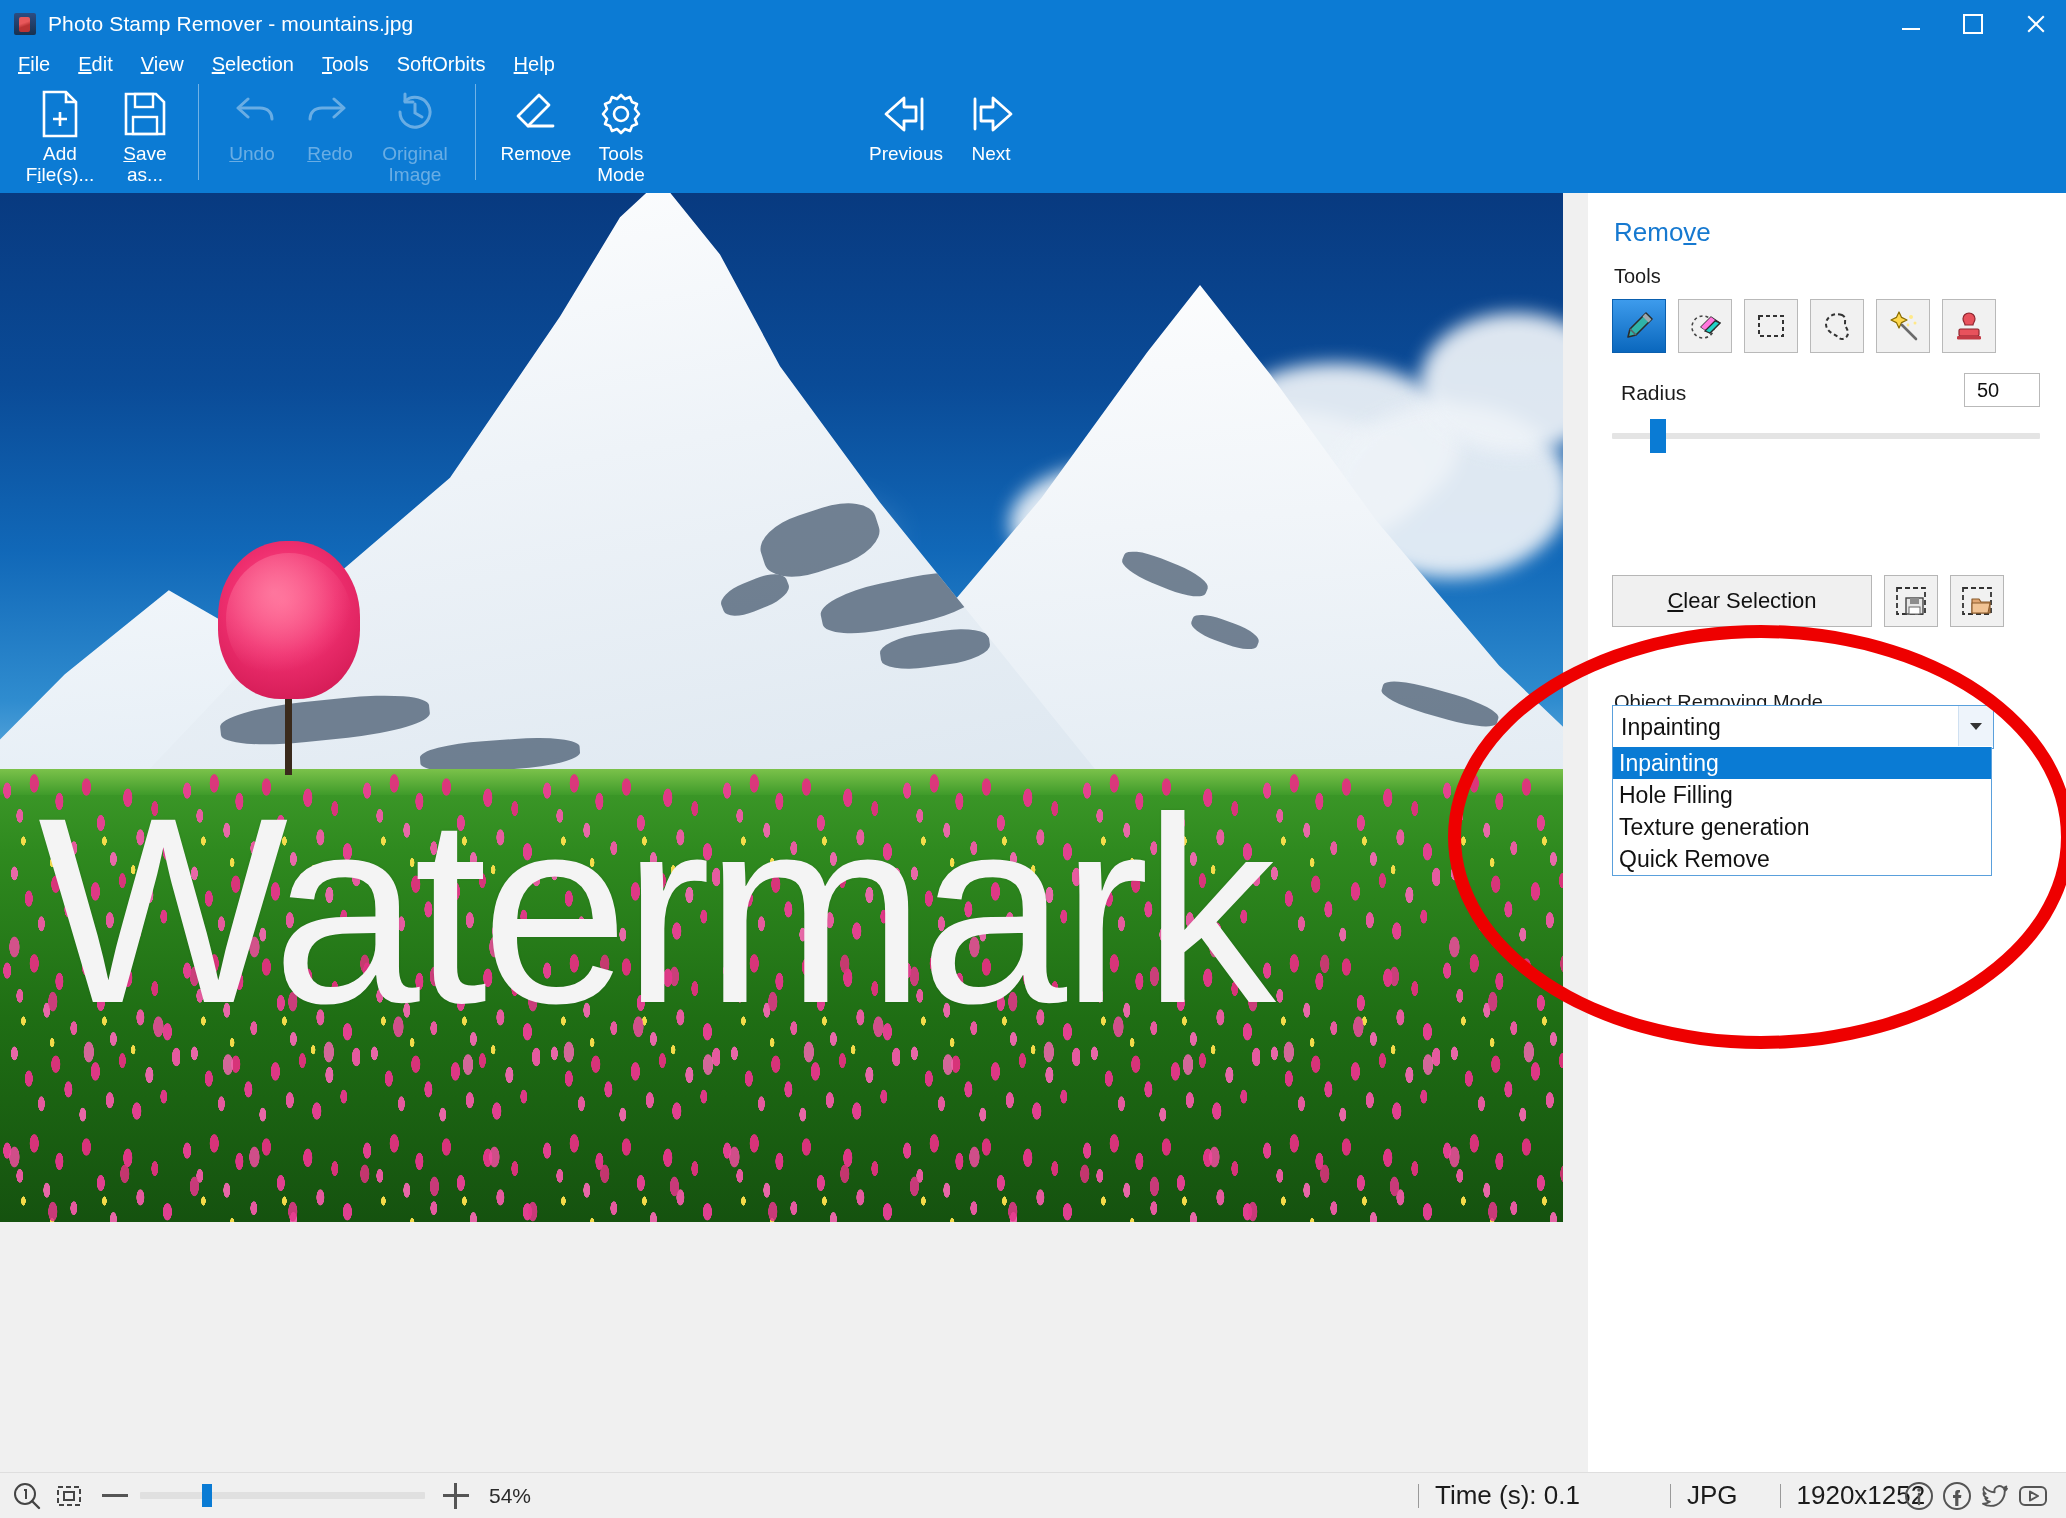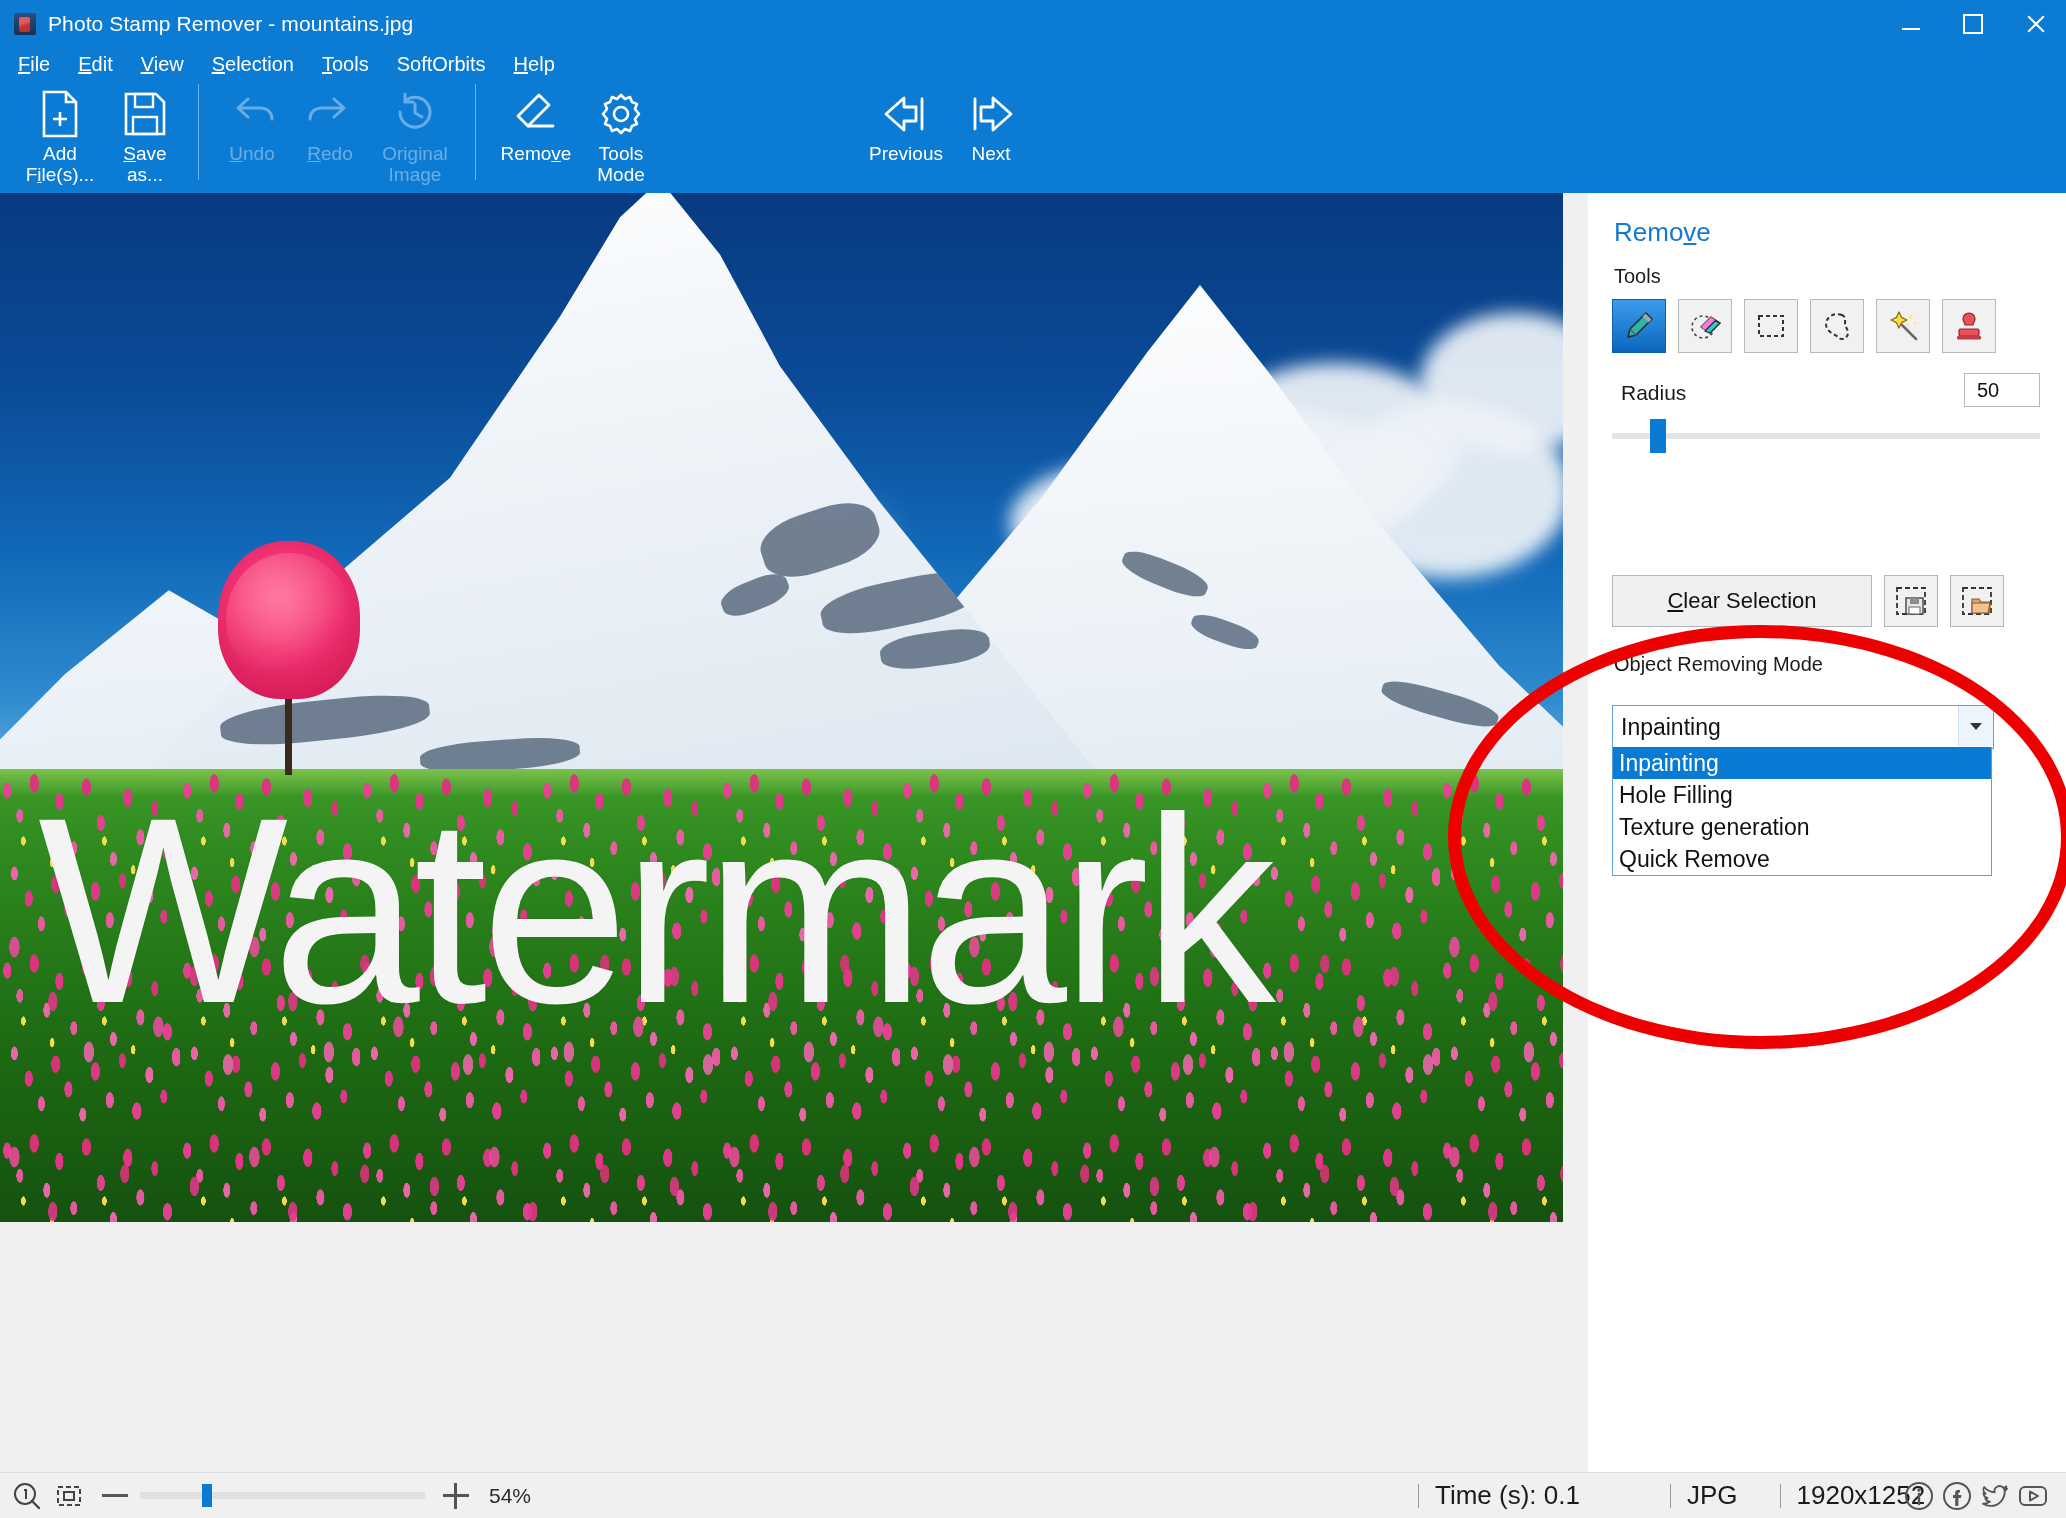--- a/index.html
+++ b/index.html
@@ -240,21 +240,21 @@
   }
   .clear-btn u{text-decoration:underline;}
   .sq-btn{
     position:absolute;top:382px;width:52px;height:50px;
     border:1px solid #b6b6b6;background:#f1f1f1;
     display:flex;align-items:center;justify-content:center;cursor:default;
   }
   .sq-save{left:296px;}
   .sq-open{left:362px;}
 
-  .orm-lbl{position:absolute;left:26px;top:460px;font-size:20px;color:#1b1b1b;}
+  .orm-lbl{position:absolute;left:26px;top:498px;font-size:20px;color:#1b1b1b;}
   .combo{
     position:absolute;left:24px;top:512px;width:380px;height:42px;
     border:1px solid #5aa0dc;background:#fff;display:flex;align-items:center;
   }
   .combo-val{padding-left:8px;font-size:23px;color:#111;}
   .combo-arrow{
     position:absolute;right:0;top:0;width:34px;height:40px;background:#eef4fb;
     border-left:1px solid #cfe0f1;display:flex;align-items:center;justify-content:center;
   }
   .combo-arrow i{

